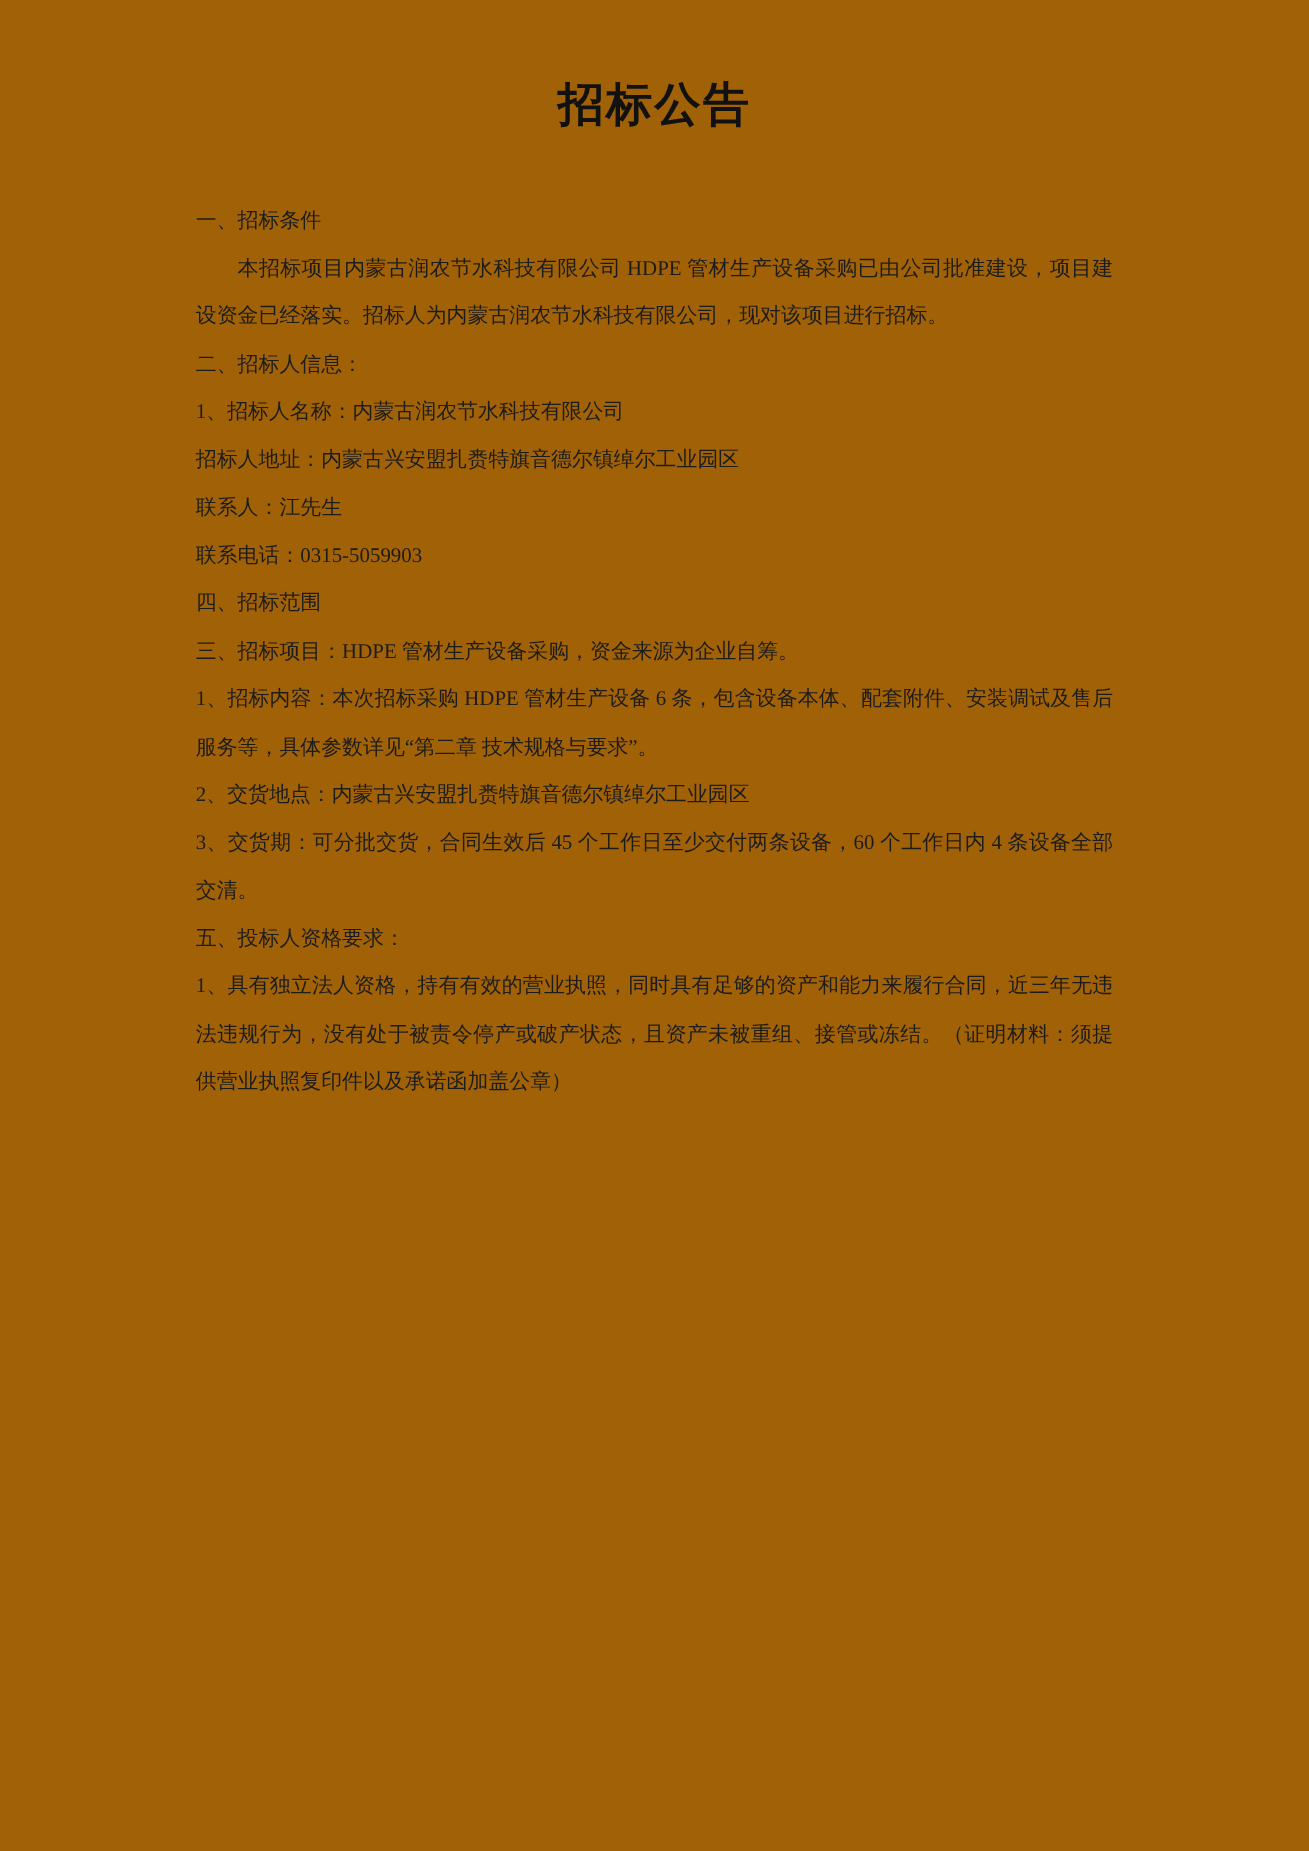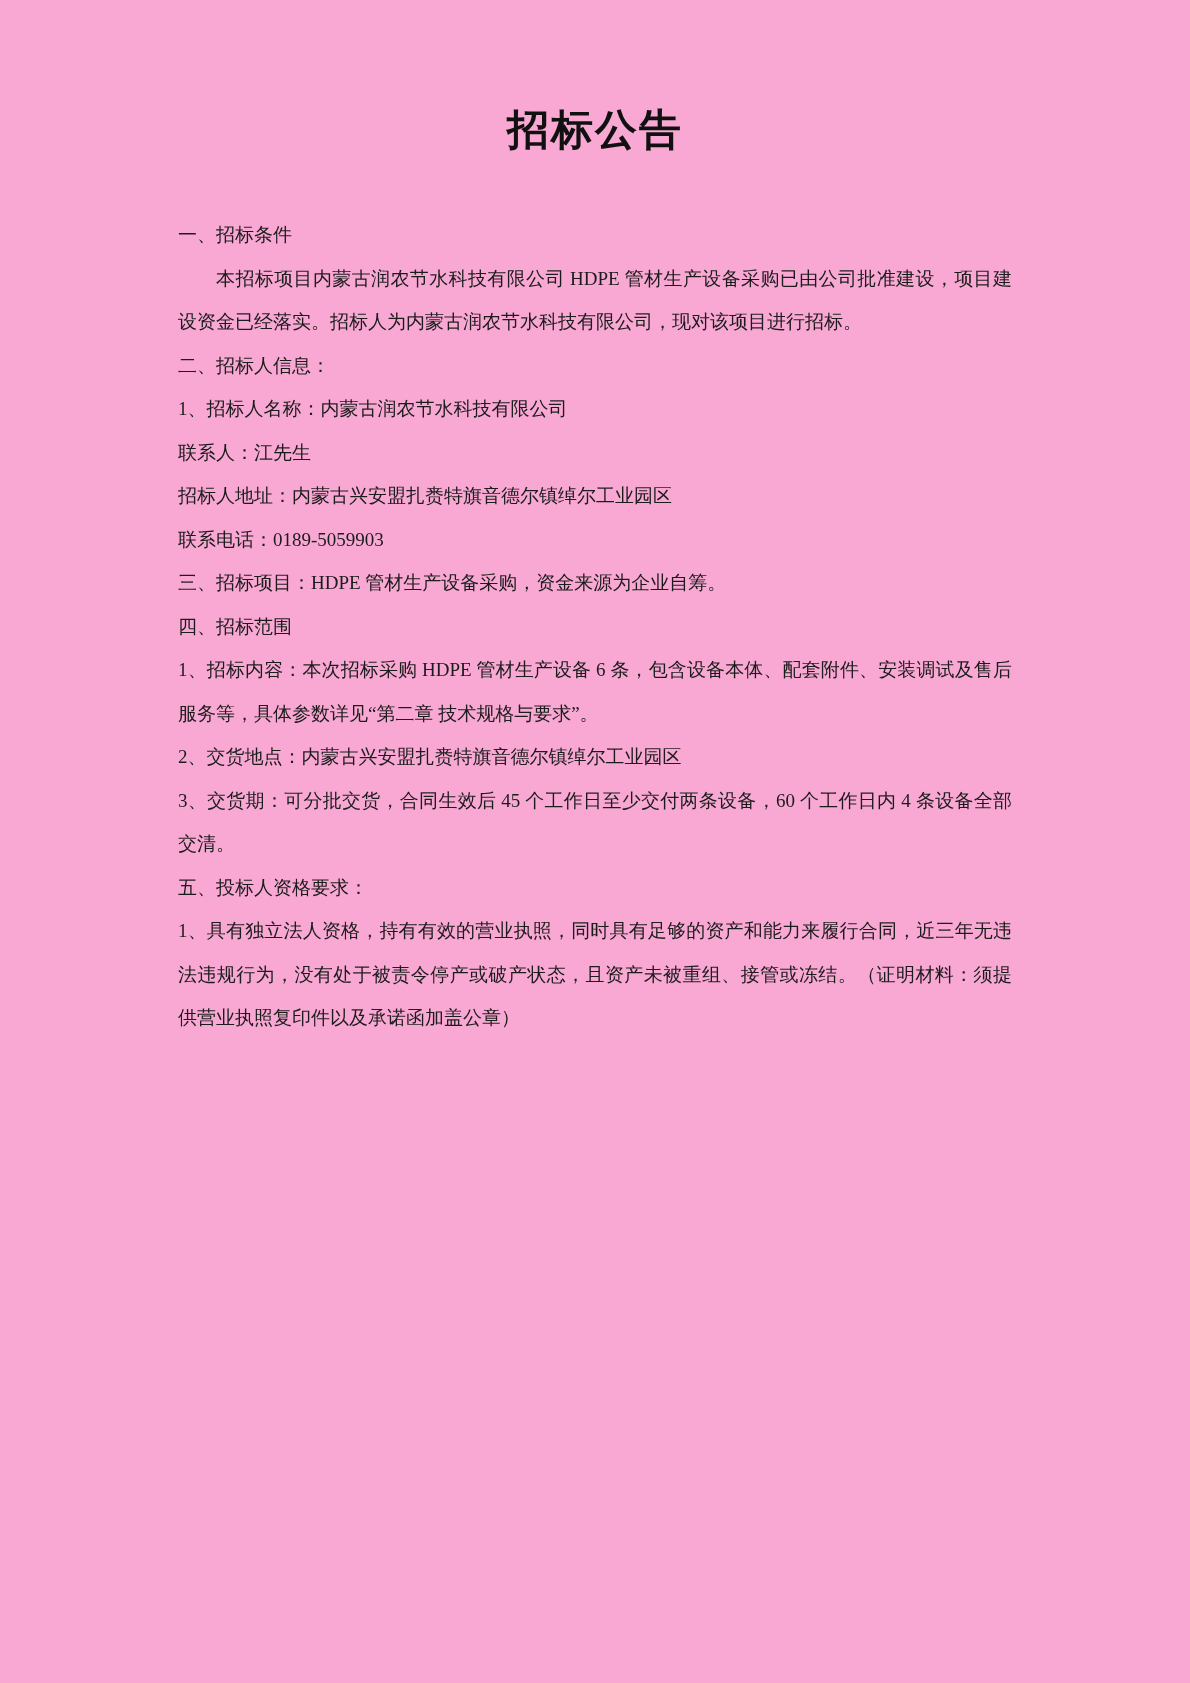--- a/index.html
+++ b/index.html
@@ -5,26 +5,26 @@
   html, body {
     margin: 0;
     padding: 0;
     background: #ffffff;
   }
   .page {
     position: relative;
     width: 1190px;
     height: 1683px;
     margin: 0 auto;
-    background: #f9a8d4;
+    background: #a16207;
     color: #1c1c1c;
     font-family: "Liberation Serif", "DejaVu Serif", serif;
     overflow: hidden;
     box-sizing: border-box;
-    padding-top: 109px;
+    padding-top: 75px;
   }
   .doc-title {
     margin: 0;
     text-align: center;
     font-size: 42px;
     line-height: 1;
     font-weight: bold;
     letter-spacing: 2px;
     color: #111111;
   }
@@ -49,24 +49,24 @@
 </head>
 <body>
 
 <div class="page">
   <h1 class="doc-title">招标公告</h1>
   <div class="doc-body" id="doc-body">
       <p>一、招标条件</p>
       <p class="indent">本招标项目内蒙古润农节水科技有限公司 HDPE 管材生产设备采购已由公司批准建设，项目建设资金已经落实。招标人为内蒙古润农节水科技有限公司，现对该项目进行招标。</p>
       <p>二、招标人信息：</p>
       <p>1、招标人名称：内蒙古润农节水科技有限公司</p>
+      <p>招标人地址：内蒙古兴安盟扎赉特旗音德尔镇绰尔工业园区</p>
       <p>联系人：江先生</p>
-      <p>招标人地址：内蒙古兴安盟扎赉特旗音德尔镇绰尔工业园区</p>
-      <p>联系电话：0189-5059903</p>
+      <p>联系电话：0315-5059903</p>
+      <p>四、招标范围</p>
       <p>三、招标项目：HDPE 管材生产设备采购，资金来源为企业自筹。</p>
-      <p>四、招标范围</p>
       <p>1、招标内容：本次招标采购 HDPE 管材生产设备 6 条，包含设备本体、配套附件、安装调试及售后服务等，具体参数详见“第二章 技术规格与要求”。</p>
       <p>2、交货地点：内蒙古兴安盟扎赉特旗音德尔镇绰尔工业园区</p>
       <p>3、交货期：可分批交货，合同生效后 45 个工作日至少交付两条设备，60 个工作日内 4 条设备全部交清。</p>
       <p>五、投标人资格要求：</p>
       <p>1、具有独立法人资格，持有有效的营业执照，同时具有足够的资产和能力来履行合同，近三年无违法违规行为，没有处于被责令停产或破产状态，且资产未被重组、接管或冻结。（证明材料：须提供营业执照复印件以及承诺函加盖公章）</p>
     </div>
 </div>
 
 </body></html>

